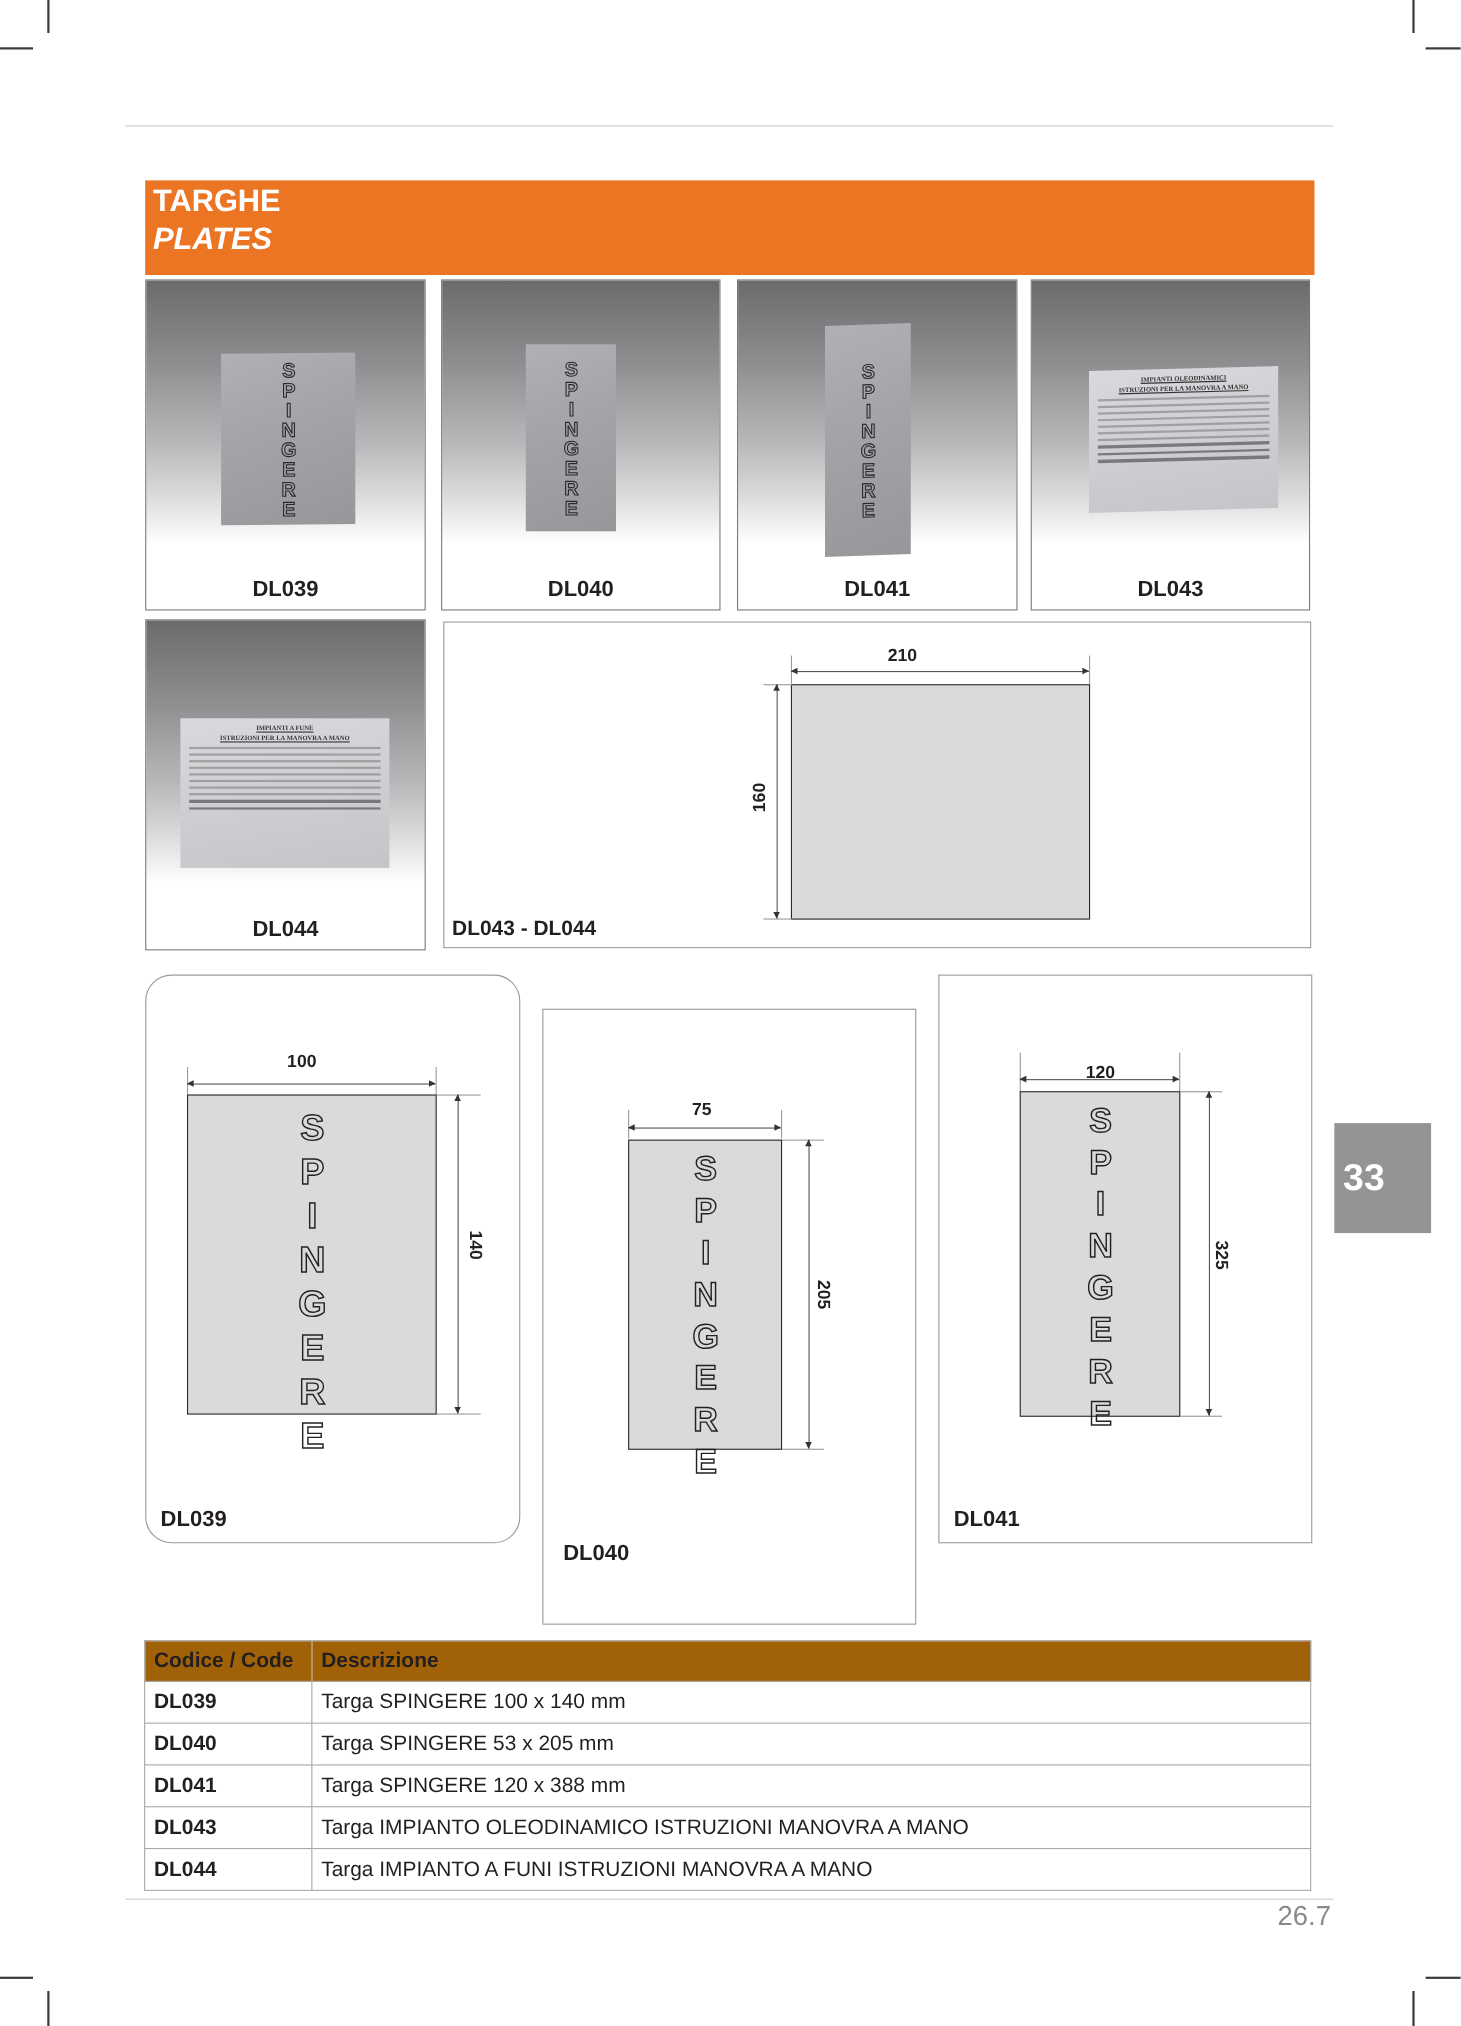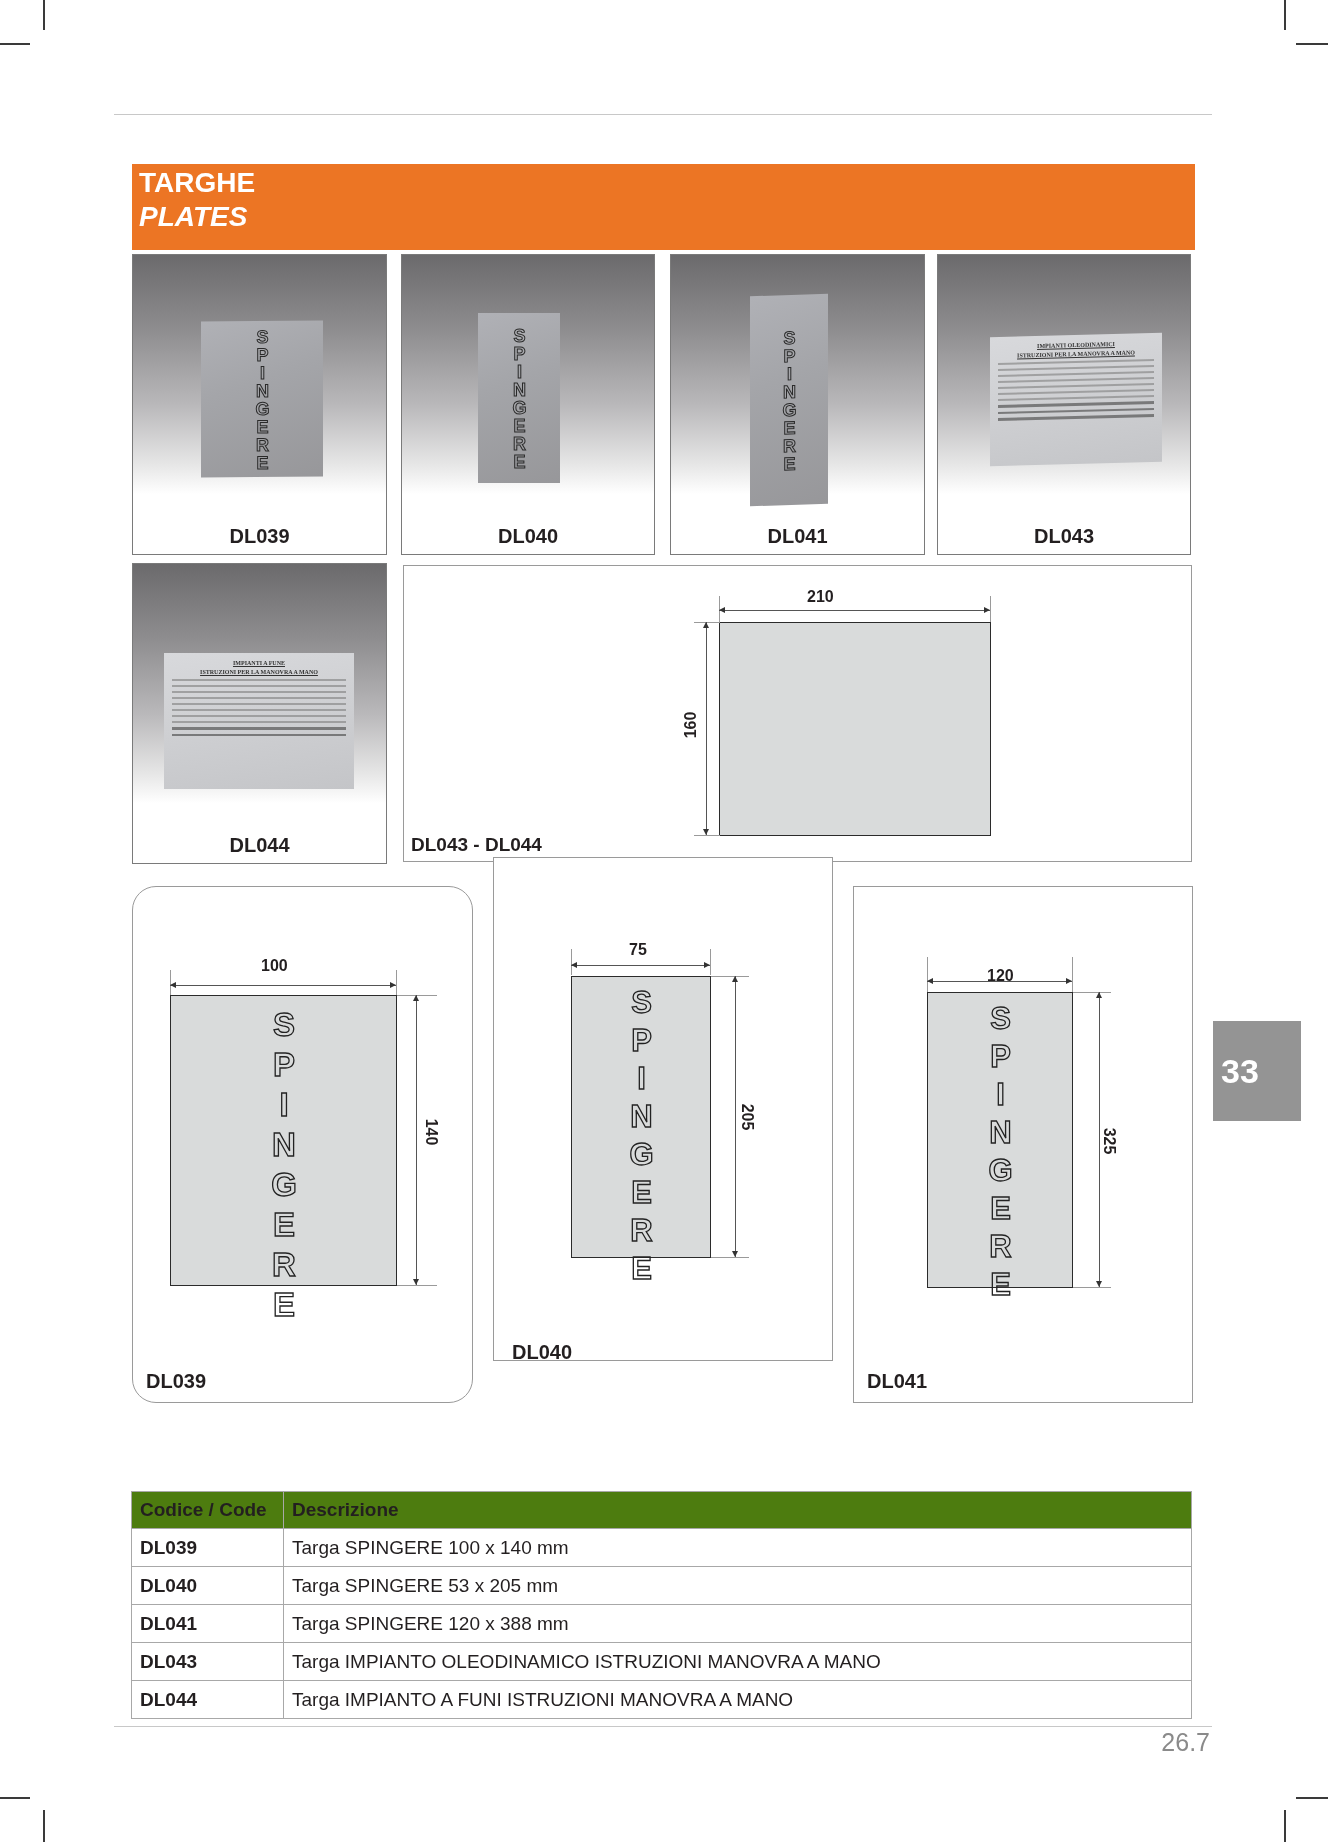--- a/index.html
+++ b/index.html
@@ -65,21 +65,21 @@
   .arrow-u { border-left: 3px solid transparent; border-right: 3px solid transparent; border-bottom: 6px solid #333; }
   .arrow-d { border-left: 3px solid transparent; border-right: 3px solid transparent; border-top: 6px solid #333; }
 
   table.spec {
     position: absolute; left: 131px; top: 1491px; width: 1061px; border-collapse: collapse;
     font-size: 19px;
   }
   table.spec th, table.spec td {
     border: 1.5px solid #a8a8a8; text-align: left; padding: 0 8px; height: 37px; color: #231f20;
   }
-  table.spec th { background: #4d7c0f; font-weight: bold; height: 36px; }
+  table.spec th { background: #a16207; font-weight: bold; height: 36px; }
   table.spec td.code { font-weight: bold; width: 135px; }
   table.spec th.code { width: 135px; }
 
   .section-tab {
     position: absolute; left: 1213px; top: 1021px; width: 88px; height: 100px; background: #949494;
     color: #fff; font-weight: bold; font-size: 34px; line-height: 100px; box-sizing: border-box; padding-left: 8px;
   }
   .pagenum { position: absolute; right: 118px; top: 1728px; font-size: 25px; color: #8a8a8a; }
 </style>
 </head>
@@ -187,21 +187,21 @@
   </div>
   <div class="ext" style="left:264px;top:108px;width:40px;height:1px;"></div>
   <div class="ext" style="left:264px;top:398px;width:40px;height:1px;"></div>
   <div class="dimline" style="left:283px;top:108px;width:1px;height:290px;"></div>
   <div class="arrow-u" style="left:280px;top:108px;"></div>
   <div class="arrow-d" style="left:280px;top:392px;"></div>
   <div class="dimtext rot" style="left:285px;top:236px;">140</div>
   <div class="label" style="left:13px;top:483px;">DL039</div>
 </div>
 
-<div class="drawbox" style="left:493px;top:857px;width:340px;height:504px;">
+<div class="drawbox" style="left:493px;top:917px;width:340px;height:560px;">
   <div class="ext" style="left:77px;top:91px;width:1px;height:26px;"></div>
   <div class="ext" style="left:216px;top:91px;width:1px;height:26px;"></div>
   <div class="dimline" style="left:77px;top:107px;width:139px;height:1px;"></div>
   <div class="arrow-l" style="left:77px;top:104px;"></div>
   <div class="arrow-r" style="left:210px;top:104px;"></div>
   <div class="dimtext" style="left:135px;top:83px;">75</div>
   <div class="rect" style="left:77px;top:118px;width:140px;height:282px;">
     <span class="word" style="font-size:31px;margin-top:8px;">SPINGERE</span>
   </div>
   <div class="ext" style="left:217px;top:118px;width:38px;height:1px;"></div>

